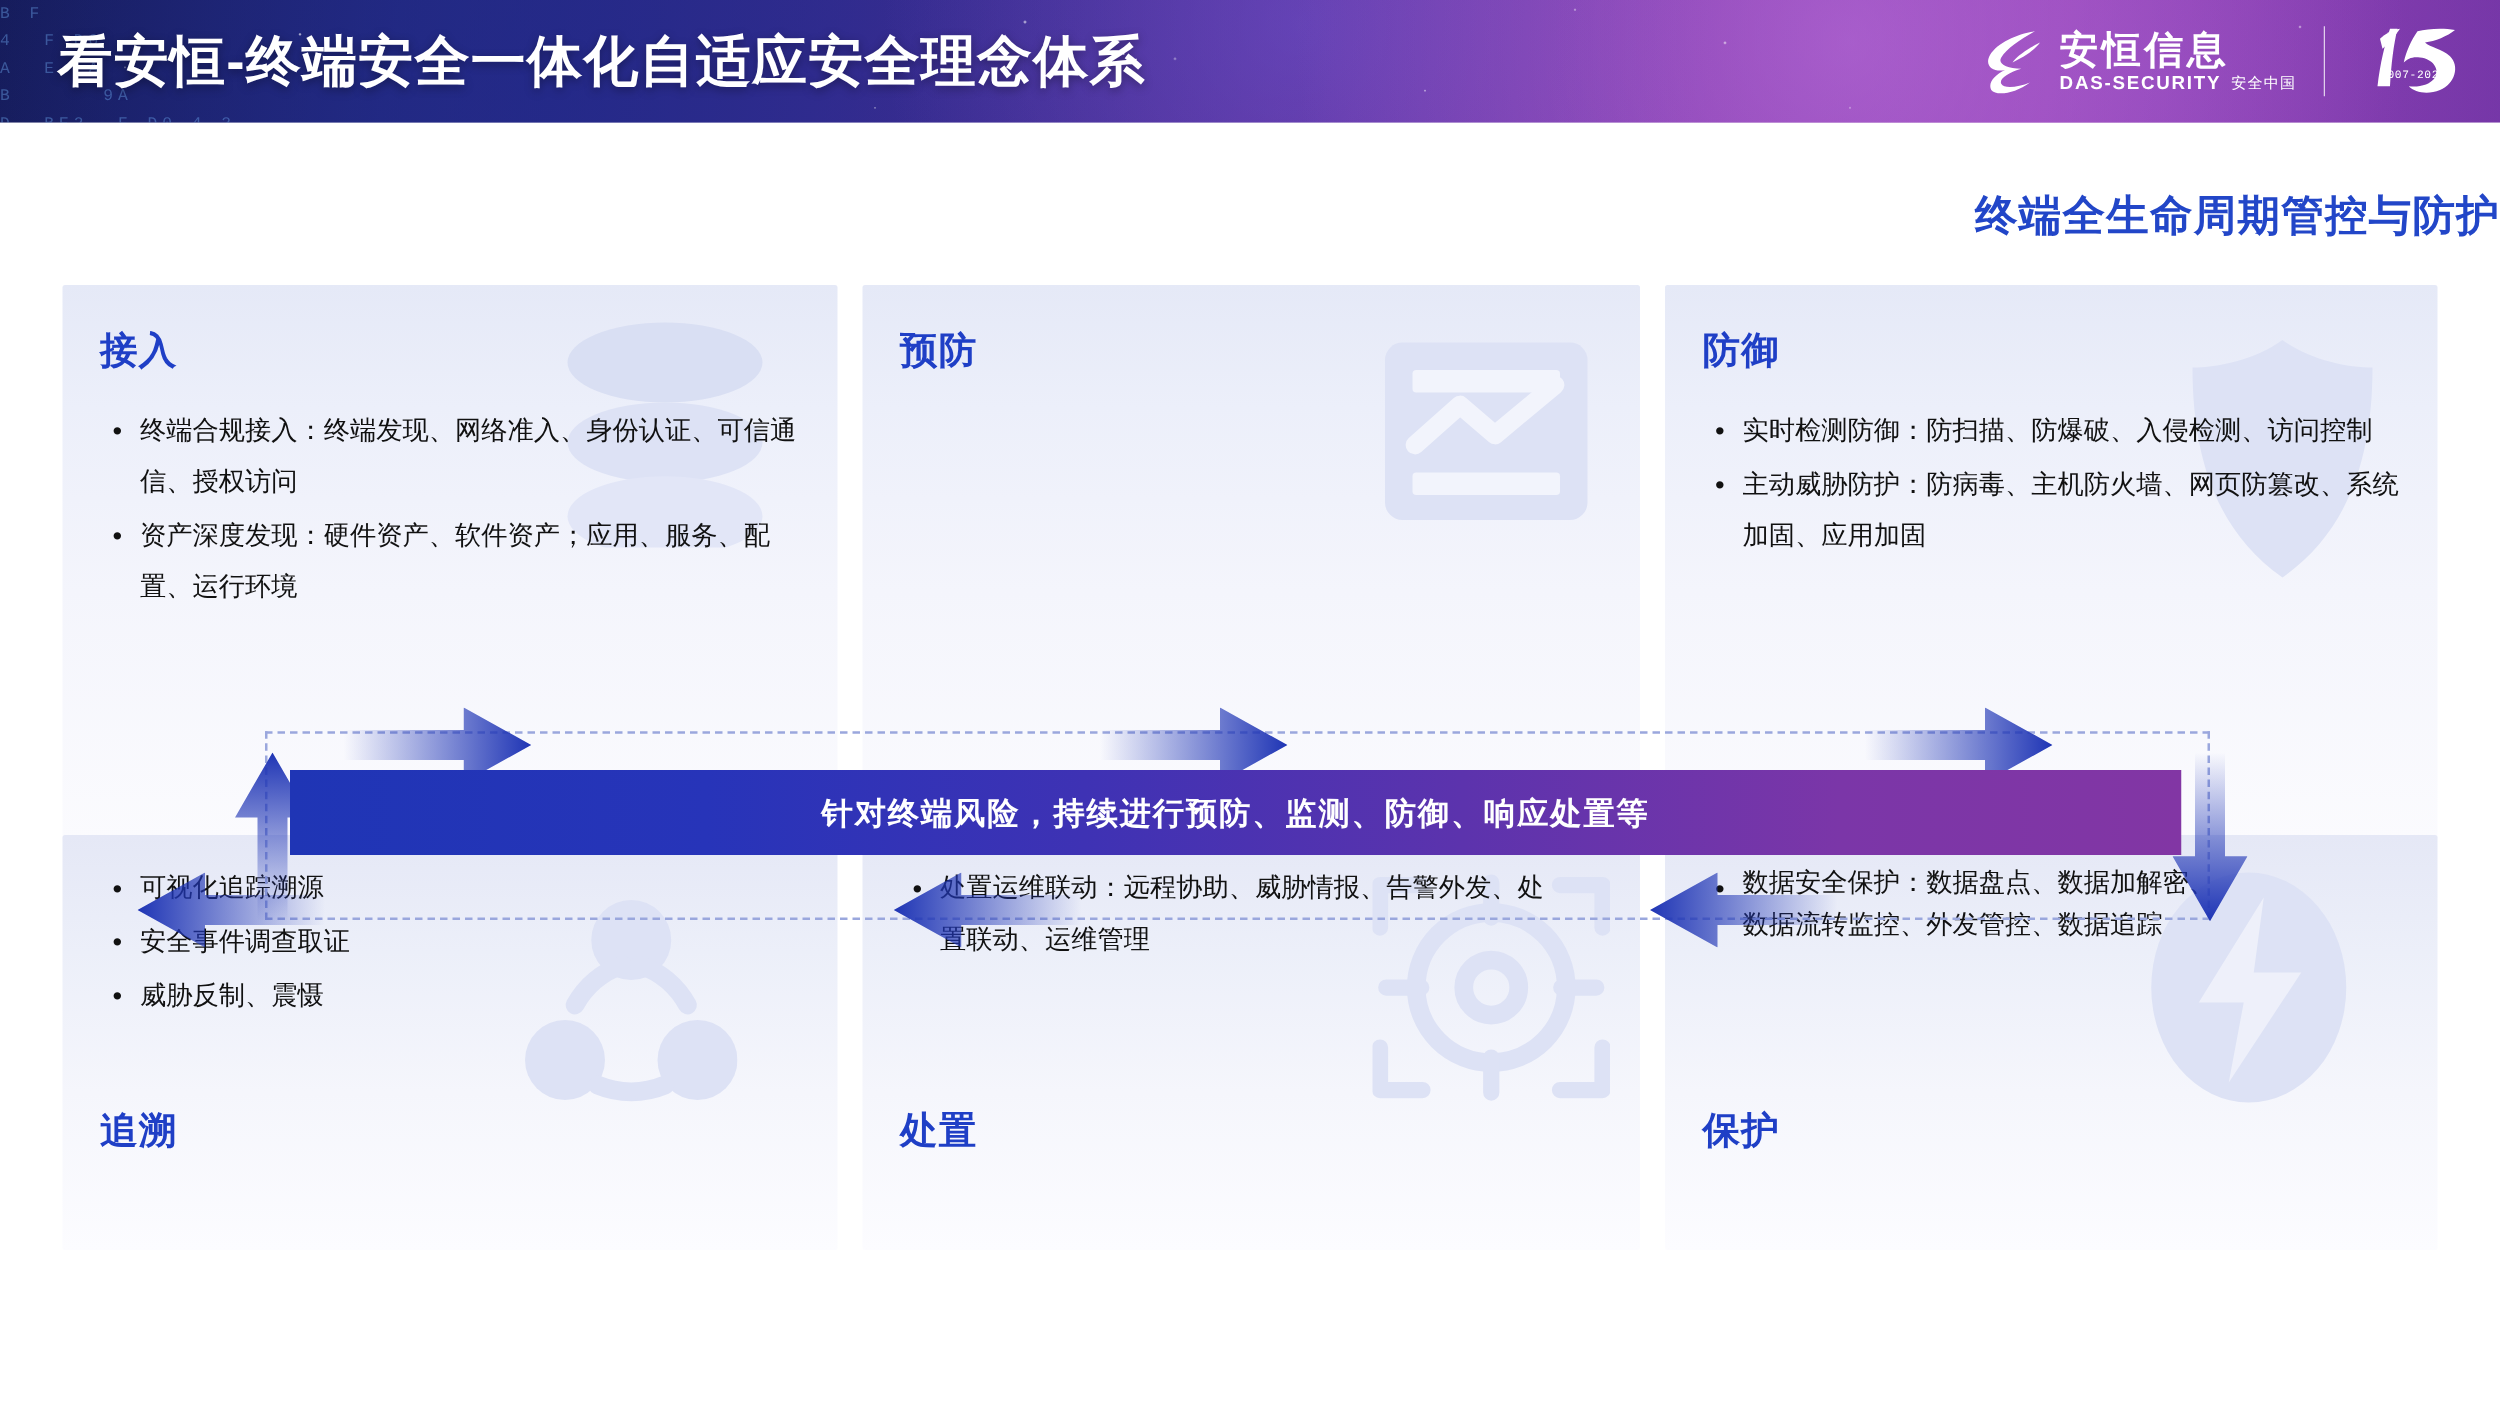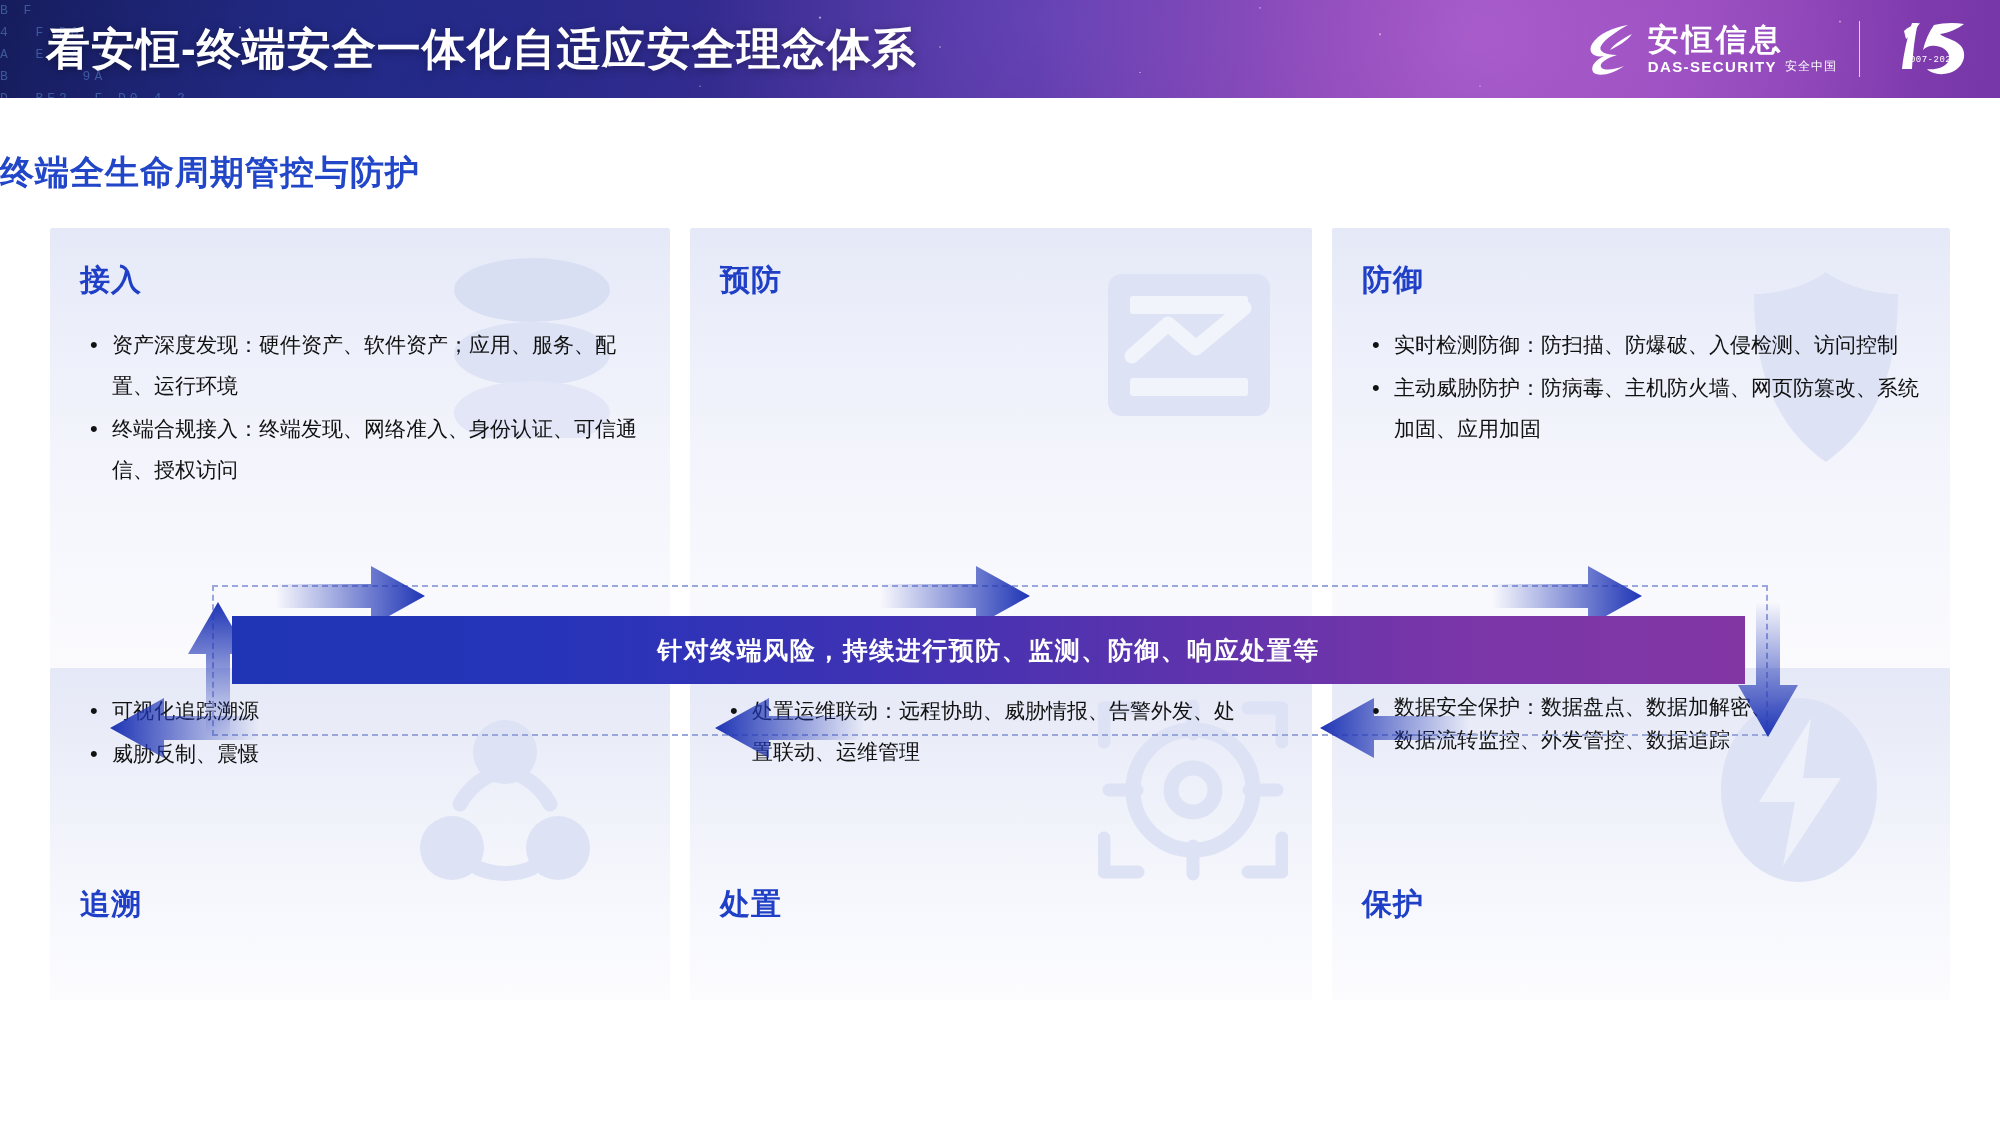--- a/index.html
+++ b/index.html
@@ -60,21 +60,21 @@
   .logo-divider{width:1px;height:56px;background:rgba(255,255,255,.75);margin:0 22px;}
   .anniv{position:relative;width:96px;height:64px;}
   .anniv-years{
     position:absolute;left:22px;top:38px;
     font-family:"Liberation Mono","DejaVu Sans Mono",monospace;
     font-size:9px;color:#fff;letter-spacing:.5px;
   }
 
   
   .section-title{
-    position:absolute;left:0;top:150px;width:2000px;text-align:left;
+    position:absolute;left:0;top:150px;width:2000px;text-align:right;
     font-size:34px;font-weight:bold;color:#2246c8;letter-spacing:1px;
   }
 
   
   .card{
     position:absolute;border-radius:2px;overflow:hidden;
   }
   .card-top{
     top:228px;height:445px;
     background:linear-gradient(180deg,#e5e9f7 0%,#eceffa 22%,#f4f5fc 55%,#fbfbfe 100%);
@@ -168,22 +168,22 @@
 
 <div class="card card-top col1">
   <svg class="wm" style="right:38px;top:20px;" width="200" height="190" viewBox="0 0 200 190">
     <ellipse cx="100" cy="42" rx="78" ry="32" fill="#d9dff3"></ellipse>
     <ellipse cx="100" cy="106" rx="78" ry="32" fill="#dde2f5"></ellipse>
     <ellipse cx="100" cy="165" rx="78" ry="32" fill="#e2e6f7"></ellipse>
   </svg>
   <div class="card-inner">
     <div class="card-heading" style="position:absolute;left:30px;top:32px;">接入</div>
     <ul class="bullets" style="position:absolute;left:18px;top:96px;right:24px;">
+      <li>终端合规接入：终端发现、网络准入、身份认证、可信通信、授权访问</li>
       <li>资产深度发现：硬件资产、软件资产；应用、服务、配置、运行环境</li>
-      <li>终端合规接入：终端发现、网络准入、身份认证、可信通信、授权访问</li>
     </ul>
   </div>
 </div>
 
 <div class="card card-top col2">
   <svg class="wm" style="right:38px;top:42px;" width="170" height="150" viewBox="0 0 170 150">
     <rect x="4" y="4" width="162" height="142" rx="14" fill="#dde2f5"></rect>
     <rect x="26" y="26" width="118" height="18" rx="3" fill="#f2f4fc"></rect>
     <rect x="26" y="108" width="118" height="18" rx="3" fill="#f2f4fc"></rect>
     <path d="M28 86 L64 54 L92 78 L140 38" stroke="#f2f4fc" stroke-width="15" fill="none" stroke-linecap="round" stroke-linejoin="round"></path>
@@ -211,20 +211,21 @@
     <circle cx="85" cy="36" r="32" fill="#dde2f5"></circle>
     <circle cx="32" cy="132" r="32" fill="#dde2f5"></circle>
     <circle cx="138" cy="132" r="32" fill="#dde2f5"></circle>
     <path d="M40 88 A70 70 0 0 1 78 56" stroke="#dde2f5" stroke-width="15" fill="none" stroke-linecap="round"></path>
     <path d="M92 56 A70 70 0 0 1 130 88" stroke="#dde2f5" stroke-width="15" fill="none" stroke-linecap="round"></path>
     <path d="M58 152 A70 70 0 0 0 112 152" stroke="#dde2f5" stroke-width="15" fill="none" stroke-linecap="round"></path>
   </svg>
   <div class="card-inner">
     <ul class="bullets" style="position:absolute;left:18px;top:22px;right:24px;">
       <li>可视化追踪溯源</li>
+      <li>安全事件调查取证</li>
       <li>威胁反制、震慑</li>
     </ul>
     <div class="card-heading" style="position:absolute;left:30px;top:216px;">追溯</div>
   </div>
 </div>
 
 <div class="card card-bottom col2">
   <svg class="wm" style="right:24px;top:30px;" width="190" height="185" viewBox="0 0 190 185">
     <circle cx="95" cy="92" r="60" fill="none" stroke="#dde2f5" stroke-width="15"></circle>
     <circle cx="95" cy="92" r="22" fill="none" stroke="#dde2f5" stroke-width="15"></circle>

